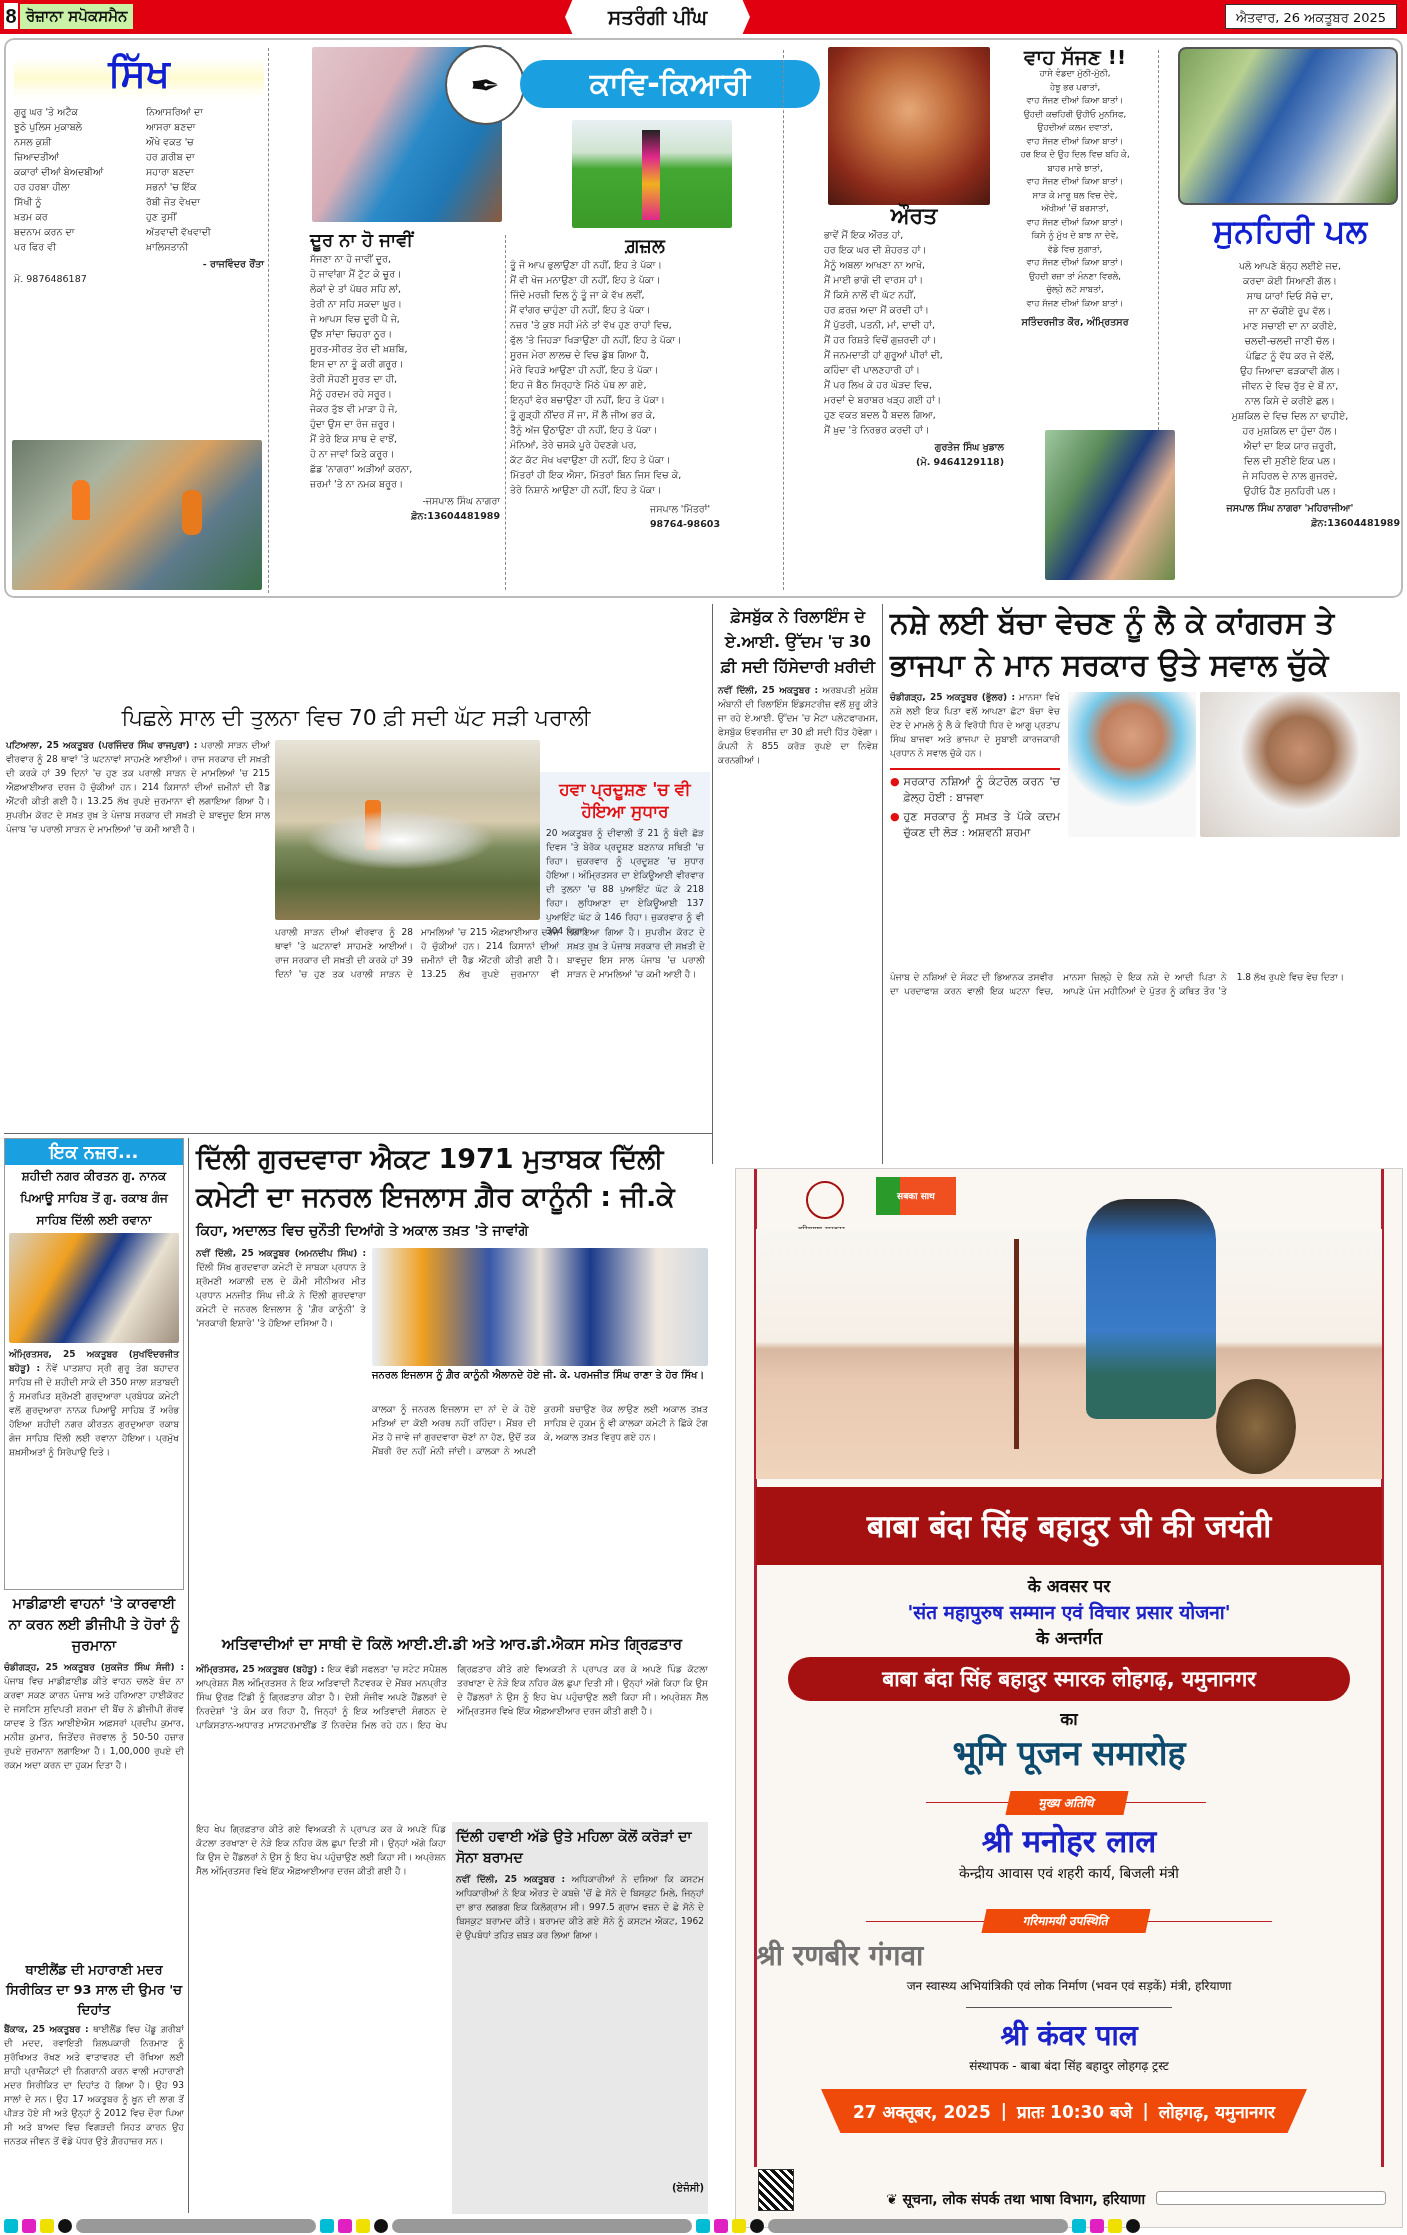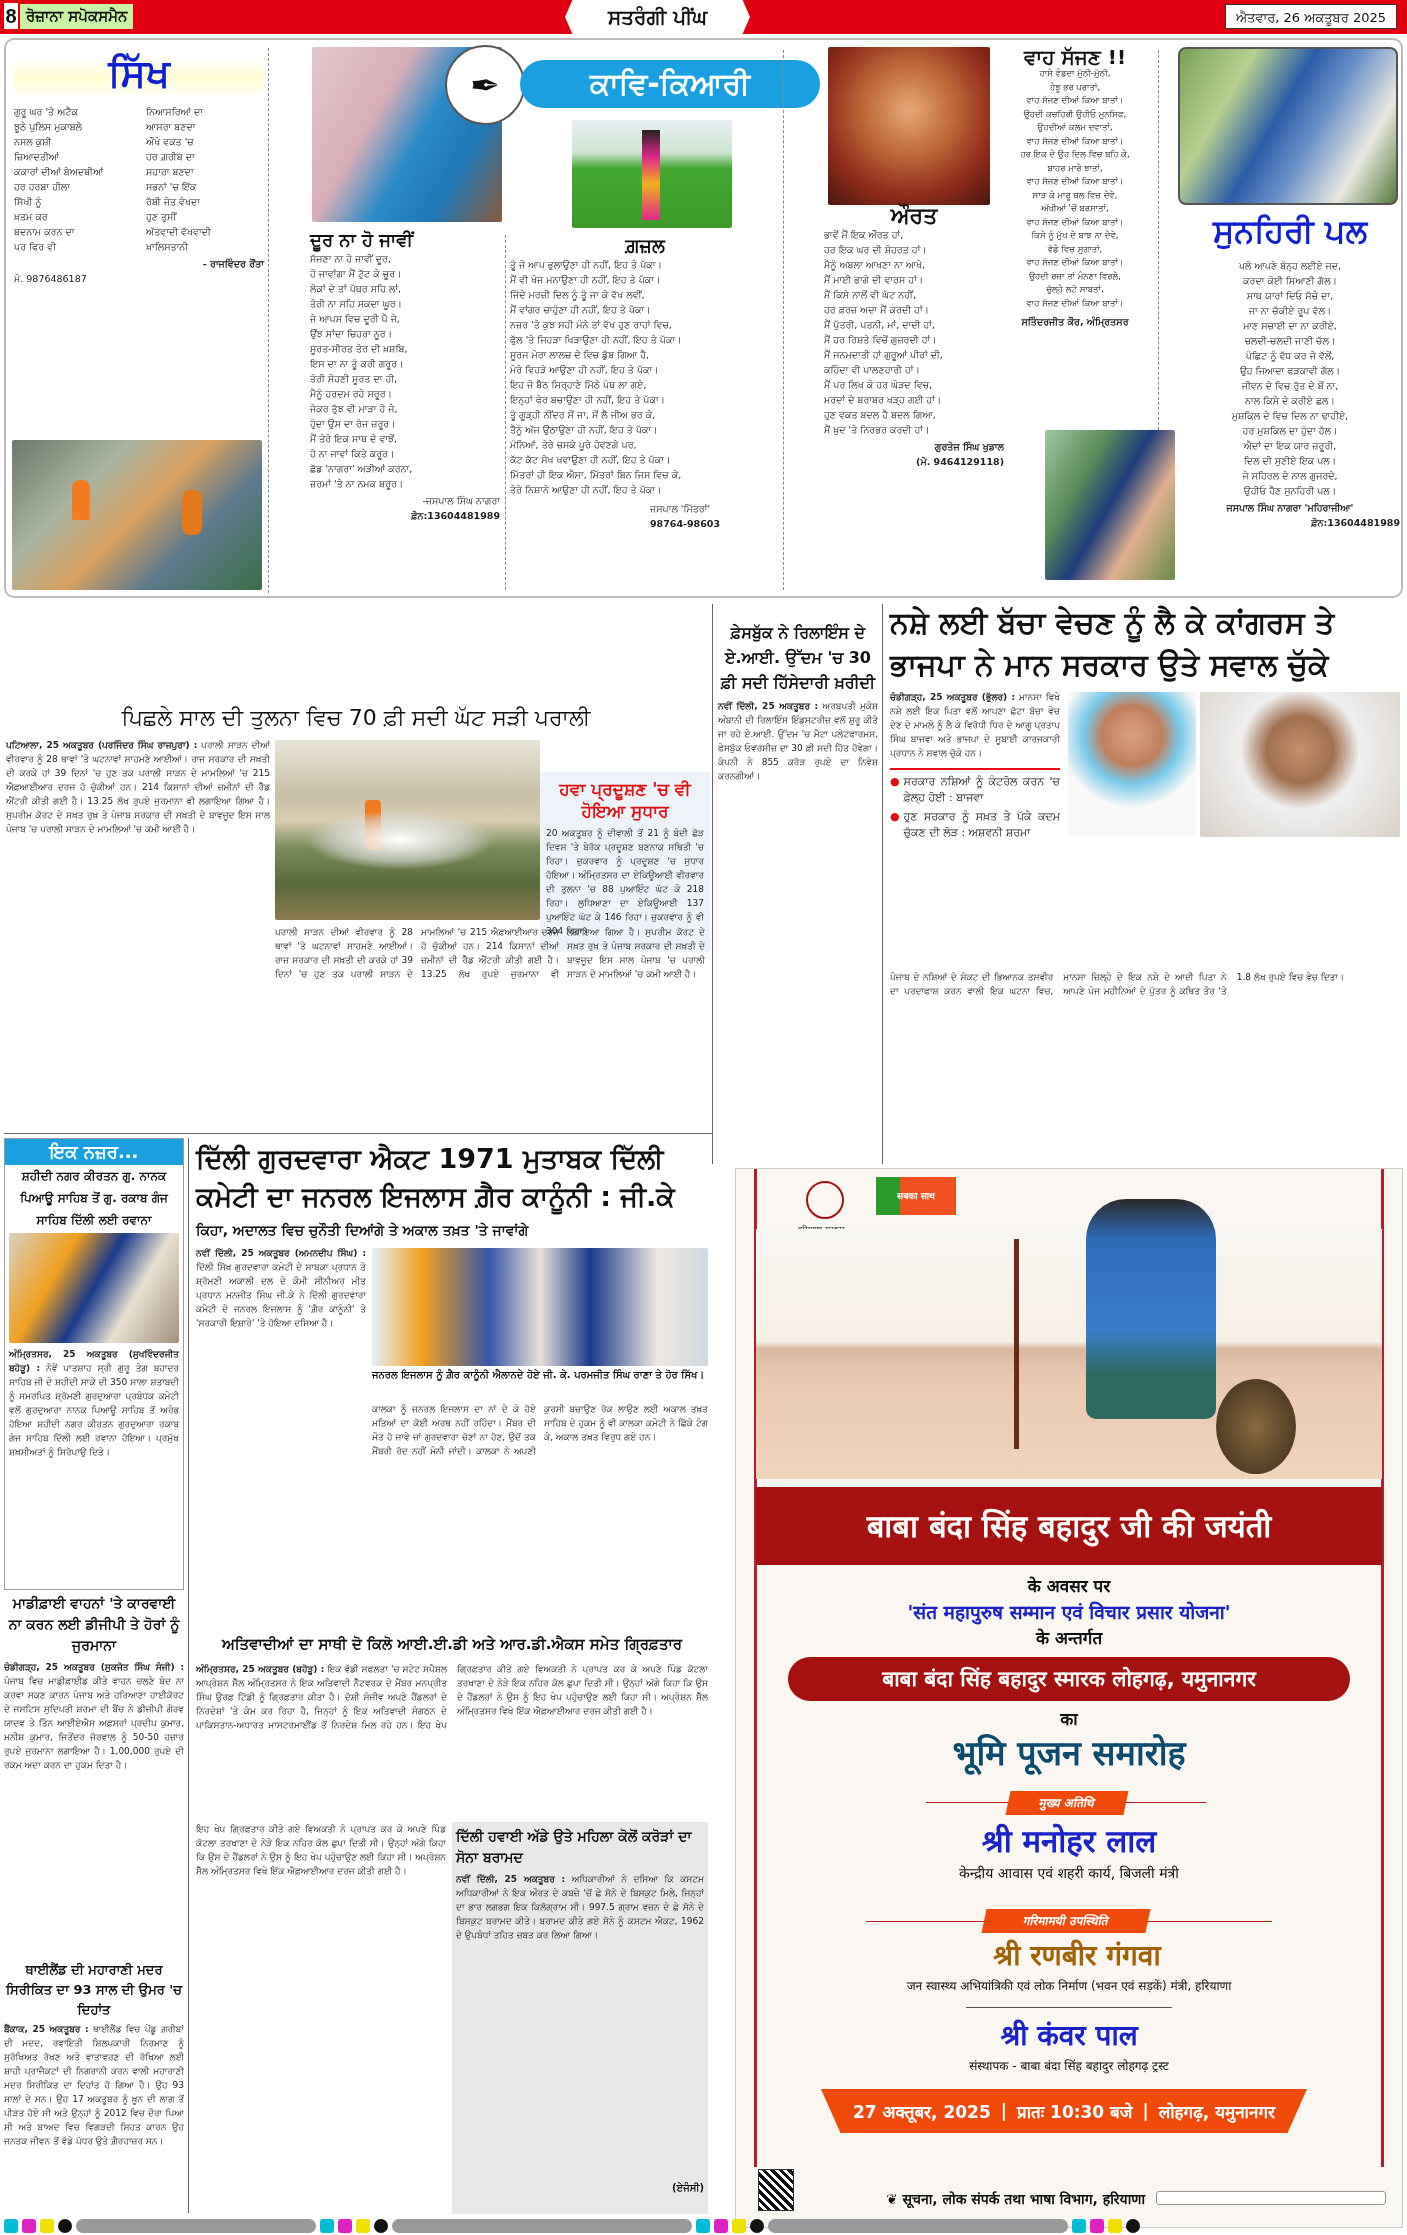--- a/index.html
+++ b/index.html
@@ -220,21 +220,21 @@
   <div style="position:absolute;left:30px;top:70px;width:190px;height:60px;background:radial-gradient(ellipse,#fff 0%,rgba(220,220,220,.6) 50%,transparent 70%)"></div>
 </div>
 <div class="abs" style="left:540px;top:772px;width:170px;height:180px;background:#eef3fa;padding:6px">
   <div style="color:#e01010;font-weight:bold;font-size:17px;line-height:22px;text-align:center">ਹਵਾ ਪ੍ਰਦੂਸ਼ਣ 'ਚ ਵੀ ਹੋਇਆ ਸੁਧਾਰ</div>
   <div class="txt" style="margin-top:4px">20 ਅਕਤੂਬਰ ਨੂੰ ਦੀਵਾਲੀ ਤੋਂ 21 ਨੂੰ ਬੰਦੀ ਛੋੜ ਦਿਵਸ 'ਤੇ ਬੇਰੋਕ ਪ੍ਰਦੂਸ਼ਣ ਬਣਨਾਕ ਸਥਿਤੀ 'ਚ ਰਿਹਾ। ਜ਼ੁਕਰਵਾਰ ਨੂੰ ਪ੍ਰਦੂਸ਼ਣ 'ਚ ਸੁਧਾਰ ਹੋਇਆ। ਅੰਮ੍ਰਿਤਸਰ ਦਾ ਏਕਿਊਆਈ ਵੀਰਵਾਰ ਦੀ ਤੁਲਨਾ 'ਚ 88 ਪੁਆਇੰਟ ਘੱਟ ਕੇ 218 ਰਿਹਾ। ਲੁਧਿਆਣਾ ਦਾ ਏਕਿਊਆਈ 137 ਪੁਆਇੰਟ ਘੱਟ ਕੇ 146 ਰਿਹਾ। ਜ਼ੁਕਰਵਾਰ ਨੂੰ ਵੀ 304 ਰਿਹਾ।</div>
 </div>
 <div class="abs txt" style="left:275px;top:925px;width:430px;column-count:3;column-gap:8px;height:200px;overflow:hidden">ਪਰਾਲੀ ਸਾੜਨ ਦੀਆਂ ਵੀਰਵਾਰ ਨੂੰ 28 ਥਾਵਾਂ 'ਤੇ ਘਟਨਾਵਾਂ ਸਾਹਮਣੇ ਆਈਆਂ। ਰਾਜ ਸਰਕਾਰ ਦੀ ਸਖ਼ਤੀ ਦੀ ਕਰਕੇ ਹਾਂ 39 ਦਿਨਾਂ 'ਚ ਹੁਣ ਤਕ ਪਰਾਲੀ ਸਾੜਨ ਦੇ ਮਾਮਲਿਆਂ 'ਚ 215 ਐਫ਼ਆਈਆਰ ਦਰਜ ਹੋ ਚੁੱਕੀਆਂ ਹਨ। 214 ਕਿਸਾਨਾਂ ਦੀਆਂ ਜ਼ਮੀਨਾਂ ਦੀ ਰੈੱਡ ਐਂਟਰੀ ਕੀਤੀ ਗਈ ਹੈ। 13.25 ਲੱਖ ਰੁਪਏ ਜੁਰਮਾਨਾ ਵੀ ਲਗਾਇਆ ਗਿਆ ਹੈ। ਸੁਪਰੀਮ ਕੋਰਟ ਦੇ ਸਖ਼ਤ ਰੁਖ਼ ਤੇ ਪੰਜਾਬ ਸਰਕਾਰ ਦੀ ਸਖ਼ਤੀ ਦੇ ਬਾਵਜੂਦ ਇਸ ਸਾਲ ਪੰਜਾਬ 'ਚ ਪਰਾਲੀ ਸਾੜਨ ਦੇ ਮਾਮਲਿਆਂ 'ਚ ਕਮੀ ਆਈ ਹੈ।</div>
 
 <div class="abs" style="left:712px;top:604px;width:1px;height:560px;background:#666"></div>
 
-<div class="abs" style="left:718px;top:620px;width:160px;height:560px">
+<div class="abs" style="left:718px;top:604px;width:160px;height:560px">
   <div style="font-weight:bold;font-size:16px;line-height:25px;text-align:center">ਫ਼ੇਸਬੁੱਕ ਨੇ ਰਿਲਾਇੰਸ ਦੇ ਏ.ਆਈ. ਉੱਦਮ 'ਚ 30 ਫ਼ੀ ਸਦੀ ਹਿੱਸੇਦਾਰੀ ਖ਼ਰੀਦੀ</div>
   <div class="txt" style="margin-top:4px"><b>ਨਵੀਂ ਦਿੱਲੀ, 25 ਅਕਤੂਬਰ :</b> <span>ਅਰਬਪਤੀ ਮੁਕੇਸ਼ ਅੰਬਾਨੀ ਦੀ ਰਿਲਾਇੰਸ ਇੰਡਸਟਰੀਜ਼ ਵਲੋਂ ਸ਼ੁਰੂ ਕੀਤੇ ਜਾ ਰਹੇ ਏ.ਆਈ. ਉੱਦਮ 'ਚ ਮੈਟਾ ਪਲੇਟਫਾਰਮਸ, ਫੇਸਬੁੱਕ ਓਵਰਸੀਜ਼ ਦਾ 30 ਫ਼ੀ ਸਦੀ ਹਿੱਤ ਹੋਵੇਗਾ। ਕੰਪਨੀ ਨੇ 855 ਕਰੋੜ ਰੁਪਏ ਦਾ ਨਿਵੇਸ਼ ਕਰਨਗੀਆਂ।</span></div>
 </div>
 <div class="abs" style="left:882px;top:604px;width:1px;height:560px;background:#666"></div>
 
 <div class="abs hl" style="left:890px;top:602px;width:515px;font-size:30px;line-height:42px">
   <div>ਨਸ਼ੇ ਲਈ ਬੱਚਾ ਵੇਚਣ ਨੂੰ ਲੈ ਕੇ ਕਾਂਗਰਸ ਤੇ</div>
   <div>ਭਾਜਪਾ ਨੇ ਮਾਨ ਸਰਕਾਰ ਉਤੇ ਸਵਾਲ ਚੁੱਕੇ</div>
 </div>
 <div class="abs txt" style="left:890px;top:690px;width:170px">
@@ -313,21 +313,21 @@
   </div>
   <div class="adband" style="position:absolute;left:52px;top:488px;width:562px;height:44px;border-radius:22px;font-size:21px;line-height:44px">बाबा बंदा सिंह बहादुर स्मारक लोहगढ़, यमुनानगर</div>
   <div style="position:absolute;left:20px;top:538px;width:626px;text-align:center;font-size:17px;font-weight:bold">का</div>
   <div style="position:absolute;left:20px;top:560px;width:626px;text-align:center;font-size:34px;font-weight:bold;color:#0c4a6e">भूमि पूजन समारोह</div>
   <div style="position:absolute;left:190px;top:633px;width:280px;height:1px;background:#c02020"></div>
   <div class="orange" style="position:absolute;left:272px;top:622px;width:118px;height:24px;font-size:12px;line-height:24px;transform:skewX(-12deg)">मुख्य अतिथि</div>
   <div style="position:absolute;left:20px;top:650px;width:626px;text-align:center;font-size:31px;font-weight:bold;color:#1a22c8">श्री मनोहर लाल</div>
   <div style="position:absolute;left:20px;top:694px;width:626px;text-align:center;font-size:14px">केन्द्रीय आवास एवं शहरी कार्य, बिजली मंत्री</div>
   <div style="position:absolute;left:130px;top:752px;width:406px;height:1px;background:#c02020"></div>
   <div class="orange" style="position:absolute;left:248px;top:740px;width:164px;height:24px;font-size:12px;line-height:24px;transform:skewX(-12deg)">गरिमामयी उपस्थिति</div>
-  <div style="position:absolute;left:28px;top:766px;width:626px;text-align:center;font-size:28px;font-weight:bold;color:#a16207">श्री रणबीर गंगवा</div>
+  <div style="position:absolute;left:20px;top:766px;width:626px;font-size:28px;font-weight:bold;color:#737373">श्री रणबीर गंगवा</div>
   <div style="position:absolute;left:20px;top:808px;width:626px;text-align:center;font-size:12px">जन स्वास्थ्य अभियांत्रिकी एवं लोक निर्माण (भवन एवं सड़कें) मंत्री, हरियाणा</div>
   <div style="position:absolute;left:230px;top:838px;width:206px;height:1px;background:#555"></div>
   <div style="position:absolute;left:20px;top:846px;width:626px;text-align:center;font-size:28px;font-weight:bold;color:#1a22c8">श्री कंवर पाल</div>
   <div style="position:absolute;left:20px;top:888px;width:626px;text-align:center;font-size:12px">संस्थापक - बाबा बंदा सिंह बहादुर लोहगढ़ ट्रस्ट</div>
   <div class="orange" style="position:absolute;left:85px;top:920px;width:486px;height:44px;display:flex;justify-content:center;align-items:center;gap:10px;font-size:17px;clip-path:polygon(0 0,100% 0,96% 100%,4% 100%)">
     <span>27 अक्तूबर, 2025</span>
       <span>|</span>
     <span>प्रातः 10:30 बजे</span>
       <span>|</span>
     <span>लोहगढ़, यमुनानगर</span>

